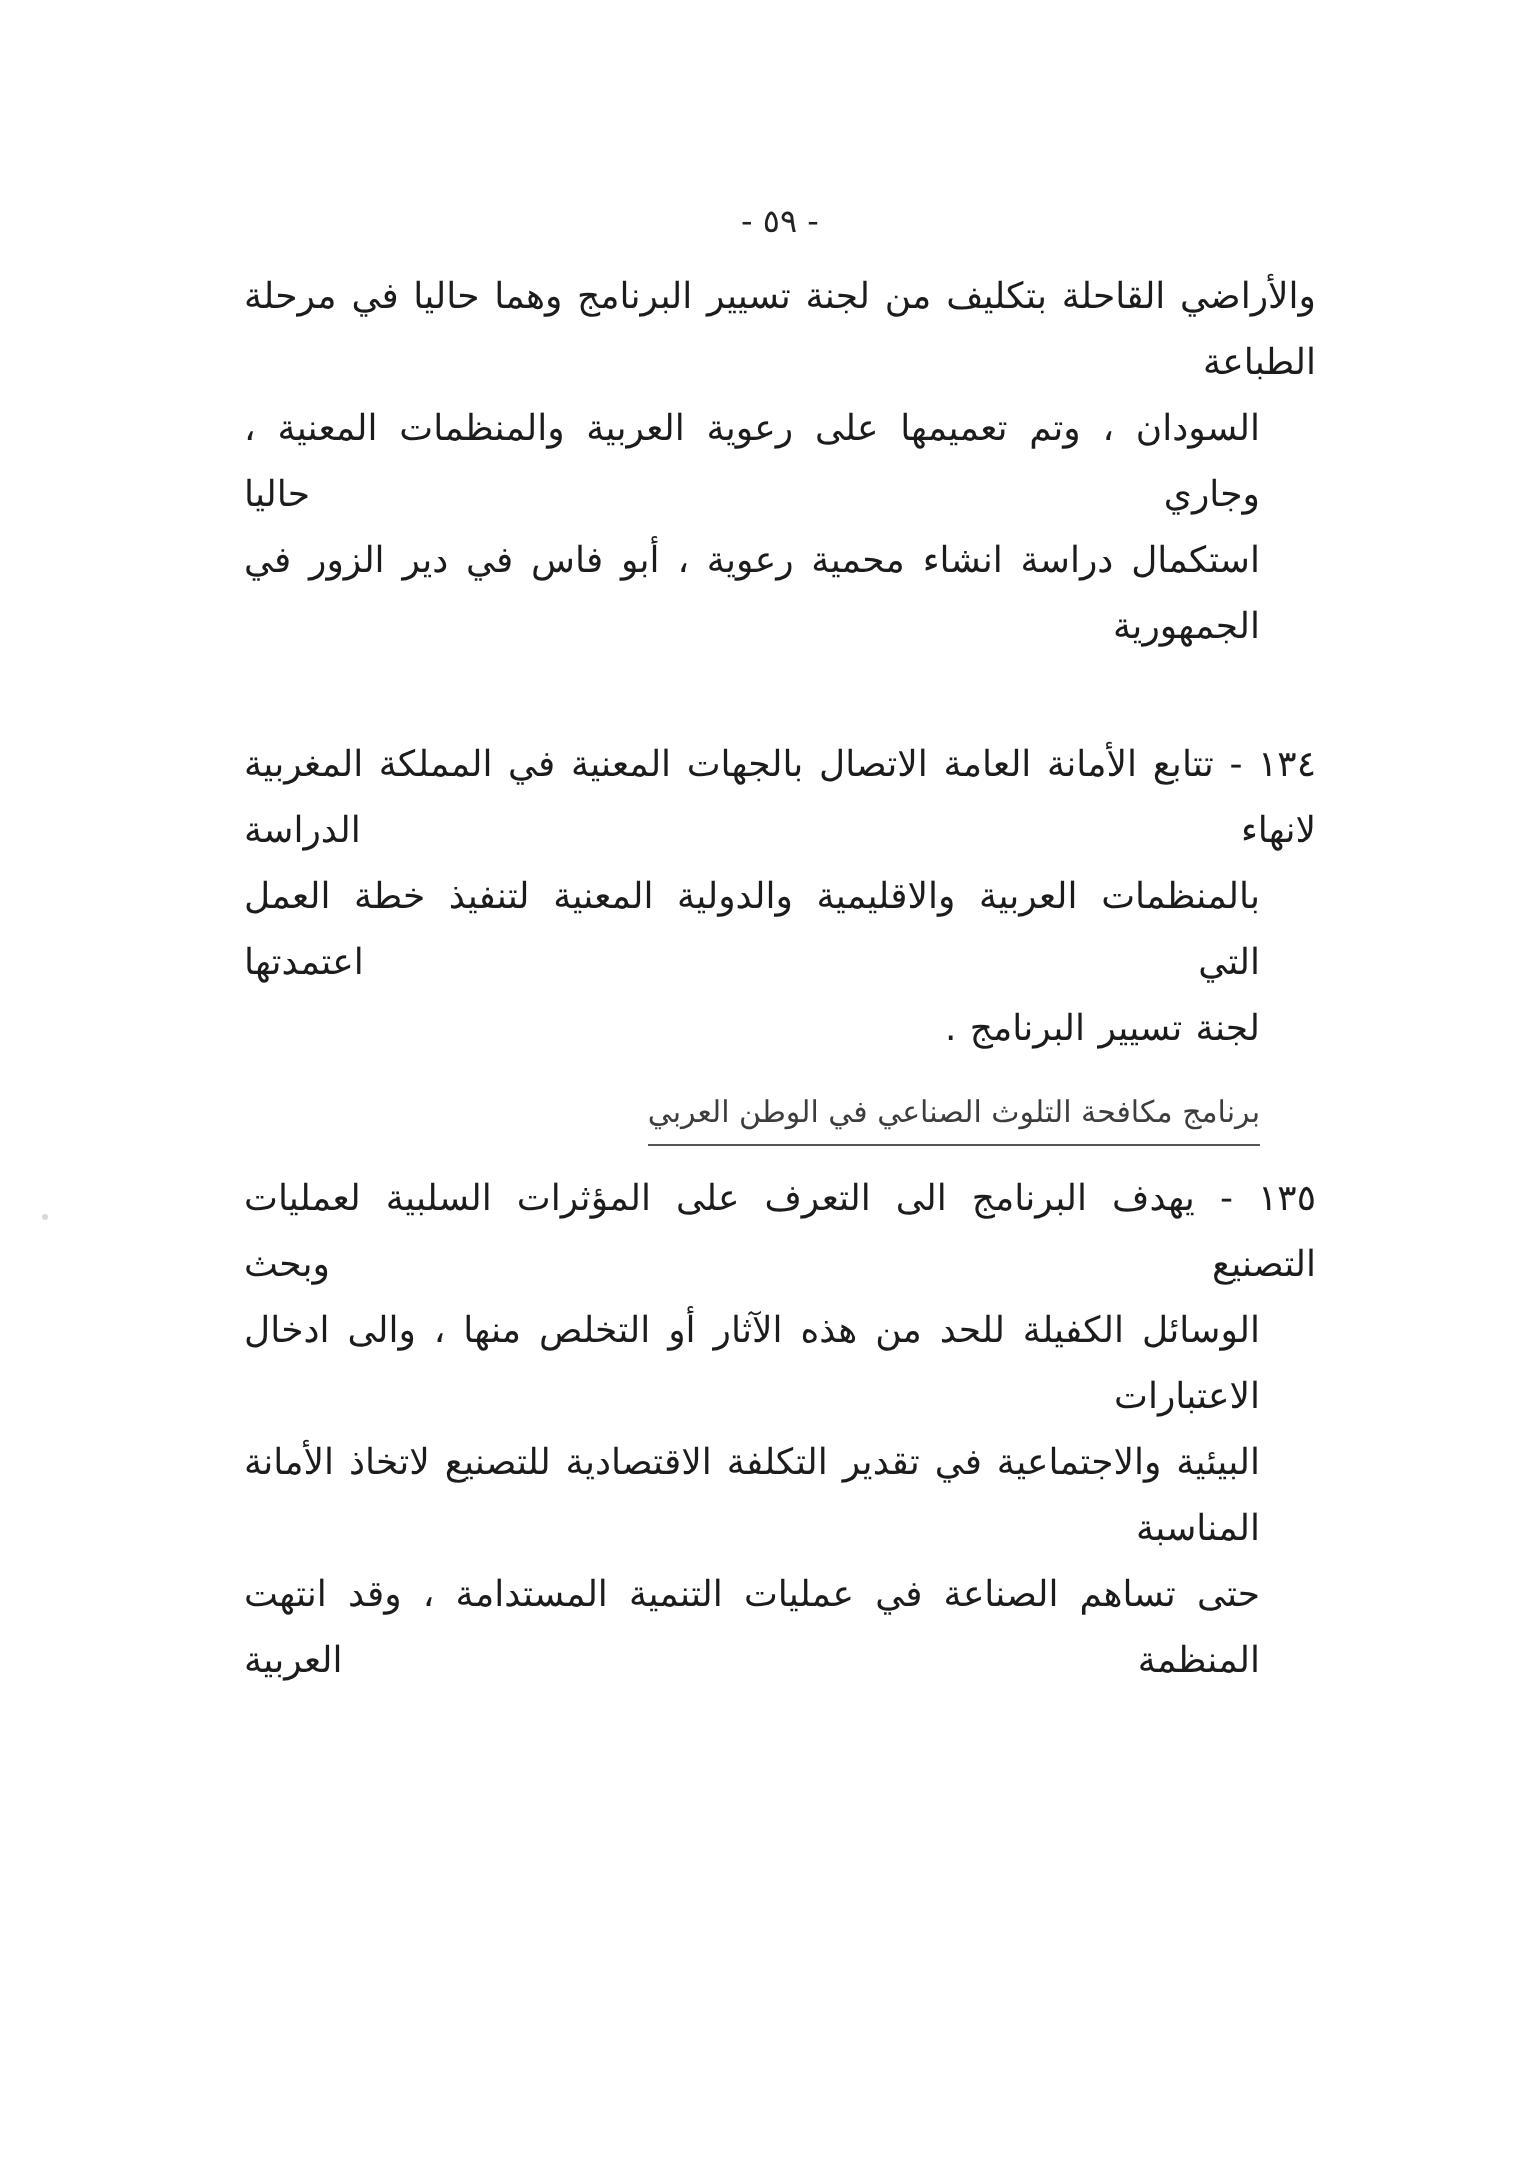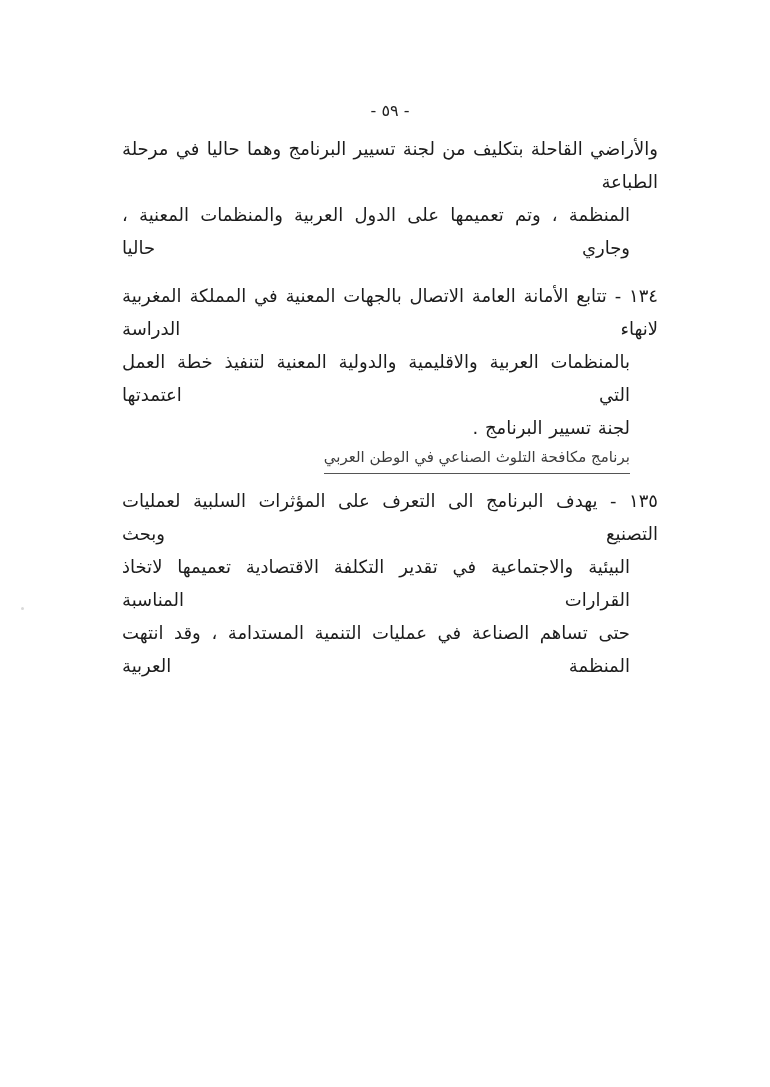--- a/index.html
+++ b/index.html
@@ -25,39 +25,40 @@
     direction: ltr;
     text-align: center;
     padding-top: 100px;
     font-size: 16px;
     line-height: 22px;
     letter-spacing: 2px;
     color: #222222;
   }
   .paragraph { }
   .intro { margin-top: 10px; }
-  .item-134 { margin-top: 15px; }
+  .item-134 { margin-top: 36px; }
   .item-135 { margin-top: 10px; }
   .line {
     font-size: 18px;
     line-height: 33px;
     white-space: normal;
     text-align: justify;
     text-align-last: justify;
     word-spacing: 1px;
   }
   .cont { padding-right: 28px; } 
   .short {
     text-align: right;
     text-align-last: right;
   }
   .item-number {
     white-space: nowrap;
   }
   .heading-row {
+    margin-top: 12px;
     padding-right: 28px;
     text-align: right;
     line-height: 26px;
   }
   .heading-text {
     display: inline-block;
     font-size: 15px;
     color: #3d3d3d;
     border-bottom: 1px solid #555555;
     padding-bottom: 3px;
@@ -75,36 +76,38 @@
 </head>
 <body>
 
 <div class="scan-page">
   <div class="content">
 
     <div class="page-number">- ٥٩ -</div>
 
     <div class="paragraph intro">
       <div class="line">والأراضي القاحلة بتكليف من لجنة تسيير البرنامج وهما حاليا في مرحلة الطباعة</div>
-      <div class="line cont">المنظمة ، وتم تعميمها على الدول العربية والمنظمات المعنية ، وجاري حاليا</div>
+      <div class="line cont">السودان ، وتم تعميمها على رعوية العربية والمنظمات المعنية ، وجاري حاليا</div>
+      <div class="line cont">استكمال دراسة انشاء محمية رعوية ، أبو فاس في دير الزور في الجمهورية</div>
     </div>
 
     <div class="paragraph item-134">
       <div class="line"><span class="item-number">١٣٤ -</span> <span>تتابع الأمانة العامة الاتصال بالجهات المعنية في المملكة المغربية لانهاء الدراسة</span></div>
       <div class="line cont">بالمنظمات العربية والاقليمية والدولية المعنية لتنفيذ خطة العمل التي اعتمدتها</div>
       <div class="line cont short">لجنة تسيير البرنامج .</div>
     </div>
 
     <div class="heading-row">
       <span class="heading-text">برنامج مكافحة التلوث الصناعي في الوطن العربي</span>
     </div>
 
     <div class="paragraph item-135">
       <div class="line"><span class="item-number">١٣٥ -</span> <span>يهدف البرنامج الى التعرف على المؤثرات السلبية لعمليات التصنيع وبحث</span></div>
-      <div class="line cont">البيئية والاجتماعية في تقدير التكلفة الاقتصادية تعميمها لاتخاذ القرارات المناسبة</div>
+      <div class="line cont">الوسائل الكفيلة للحد من هذه الآثار أو التخلص منها ، والى ادخال الاعتبارات</div>
+      <div class="line cont">البيئية والاجتماعية في تقدير التكلفة الاقتصادية للتصنيع لاتخاذ الأمانة المناسبة</div>
       <div class="line cont">حتى تساهم الصناعة في عمليات التنمية المستدامة ، وقد انتهت المنظمة العربية</div>
 
     </div>
 
   </div>
 
   <div class="scan-artifact"></div>
 </div>
 
 </body></html>

